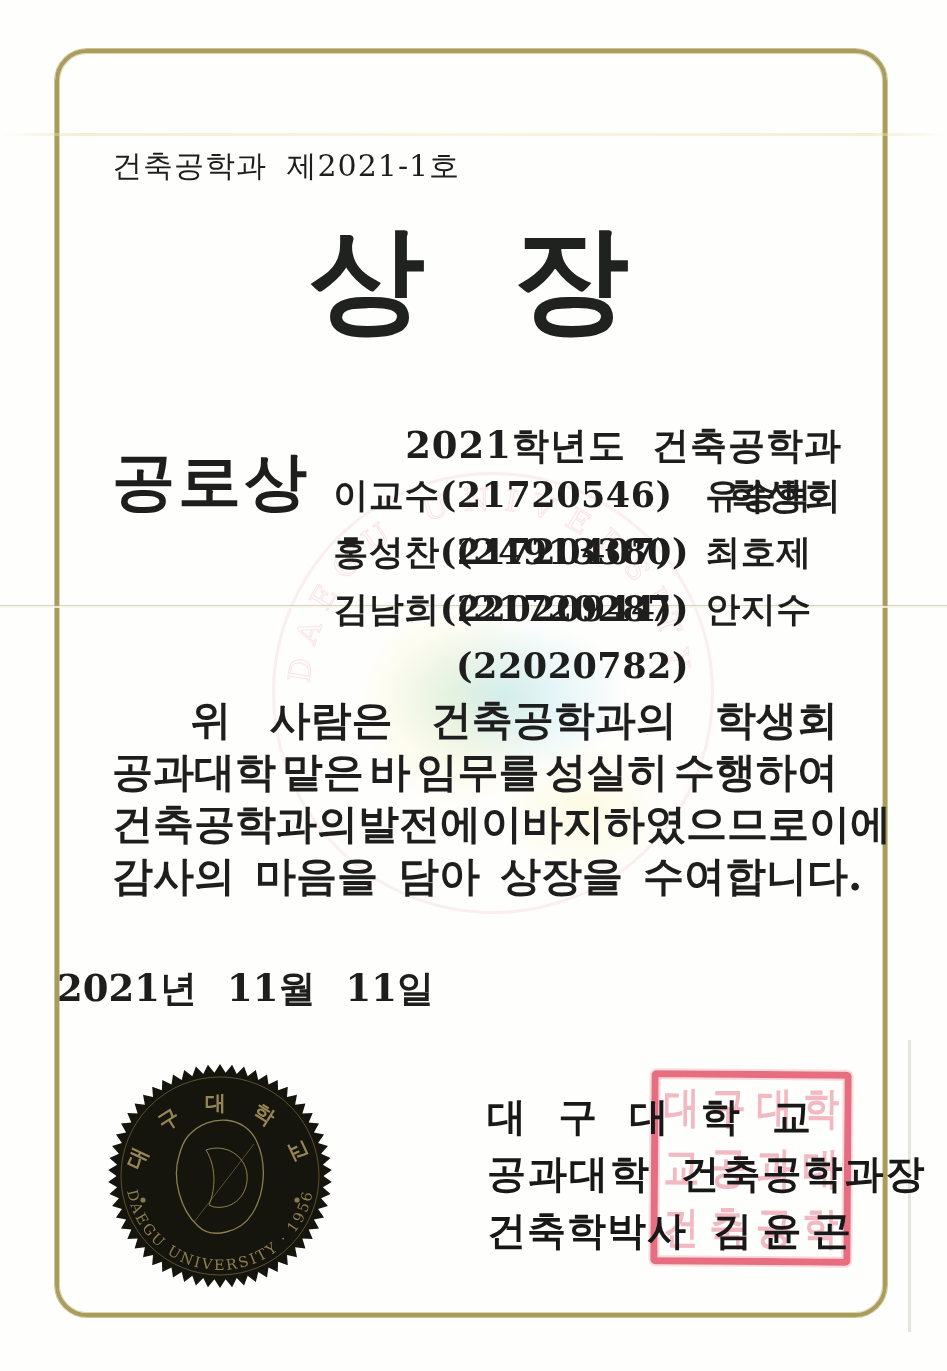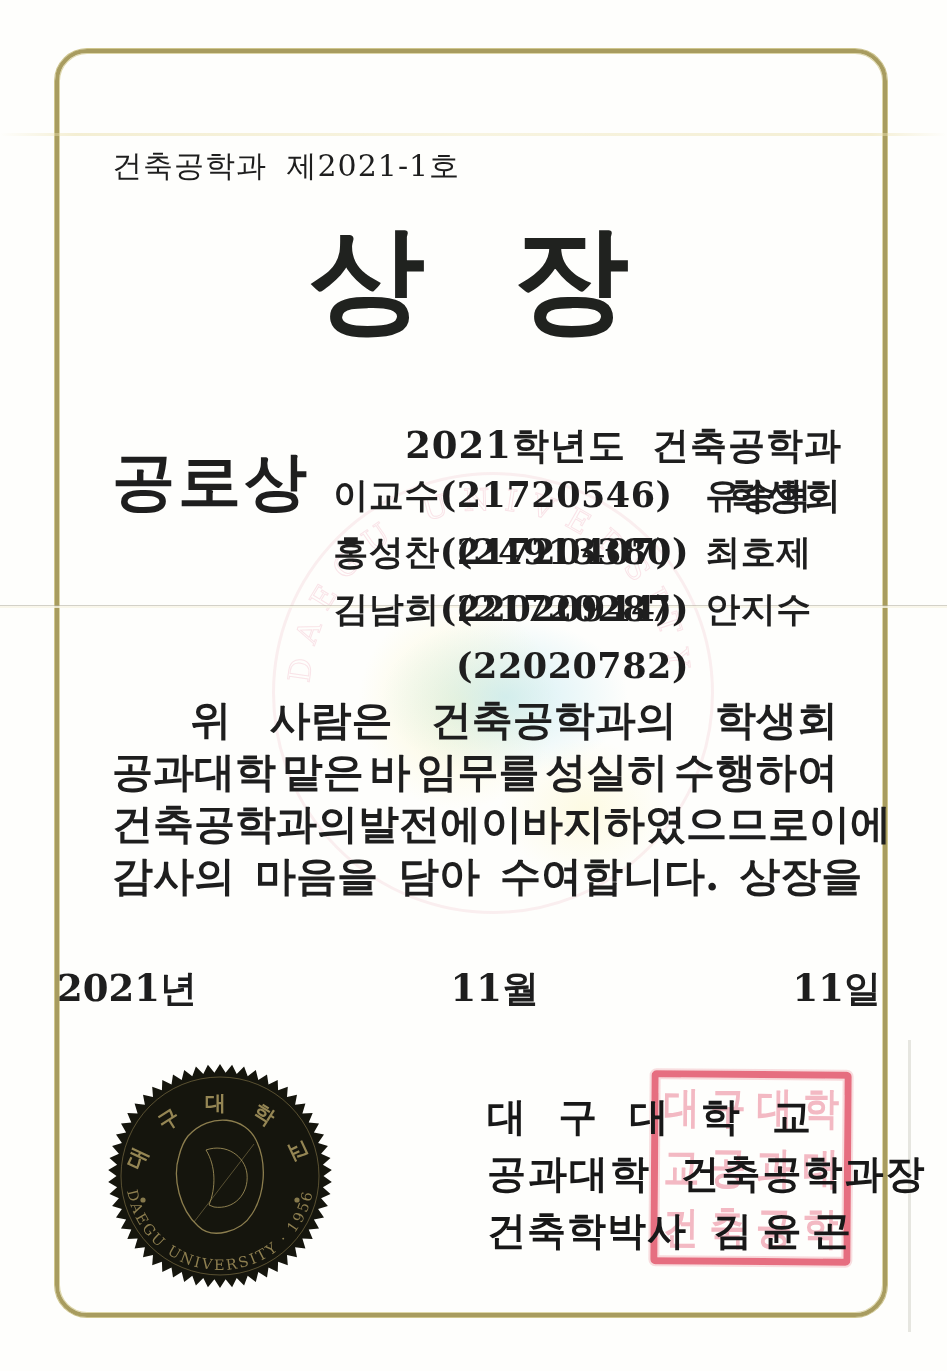--- a/index.html
+++ b/index.html
@@ -45,21 +45,21 @@
     font-size:37px; font-weight:bold; letter-spacing:1px; word-spacing:12px; z-index:4;}
   .recipients{position:absolute; left:300px; top:466px; width:545px; z-index:4;}
   .recipient-line{height:57px; line-height:57px; text-align:center; font-size:35px;
     font-weight:600; word-spacing:20px; letter-spacing:.5px;}
   .body-text{position:absolute; left:112px; top:694px; width:726px; z-index:4;}
   .body-line{display:flex; justify-content:space-between; height:52px; line-height:52px;
     font-size:41px; font-weight:600; white-space:nowrap;}
   .body-line:nth-child(1)::before{content:""; width:40px;}
   .body-line:nth-child(4){justify-content:flex-start; gap:20px;}
   .date-line{position:absolute; left:57px; top:964px; width:824px; display:flex;
-    justify-content:space-between; gap:30px; font-size:37px; font-weight:600; z-index:4;}
+    justify-content:flex-start; gap:30px; font-size:37px; font-weight:600; z-index:4;}
   .sig{position:absolute; z-index:4; color:#181818; font-weight:600;}
   .sig-univ{left:487px; top:1094px; width:324px; display:flex; justify-content:space-between;
     font-size:39px; line-height:44px;}
   .sig-dept{left:487px; top:1151px; font-size:39px; line-height:44px; letter-spacing:2px;
     word-spacing:14px; white-space:nowrap;}
   .sig-name-row{left:487px; top:1208px; width:364px; display:flex; align-items:flex-end;
     font-size:39px; line-height:44px;}
   .sig-degree{letter-spacing:1px;}
   .sig-name{flex:1; display:flex; justify-content:space-between; margin-left:26px;}
   
@@ -129,22 +129,22 @@
       <div class="body-line">
         <span class="body-word">건축공학과의</span>
         <span class="body-word">발전에</span>
         <span class="body-word">이바지하였으므로</span>
         <span class="body-word">이에</span>
       </div>
       <div class="body-line">
         <span class="body-word">감사의</span>
         <span class="body-word">마음을</span>
         <span class="body-word">담아</span>
+        <span class="body-word">상장을</span>
         <span class="body-word">수여합니다.</span>
-        <span class="body-word">상장을</span>
       </div>
     </div>
 
   <div class="date-line">
       <span class="date-part">2021년</span>
       <span class="date-part">11월</span>
       <span class="date-part">11일</span>
     </div>
 
   <div class="sig sig-univ">

